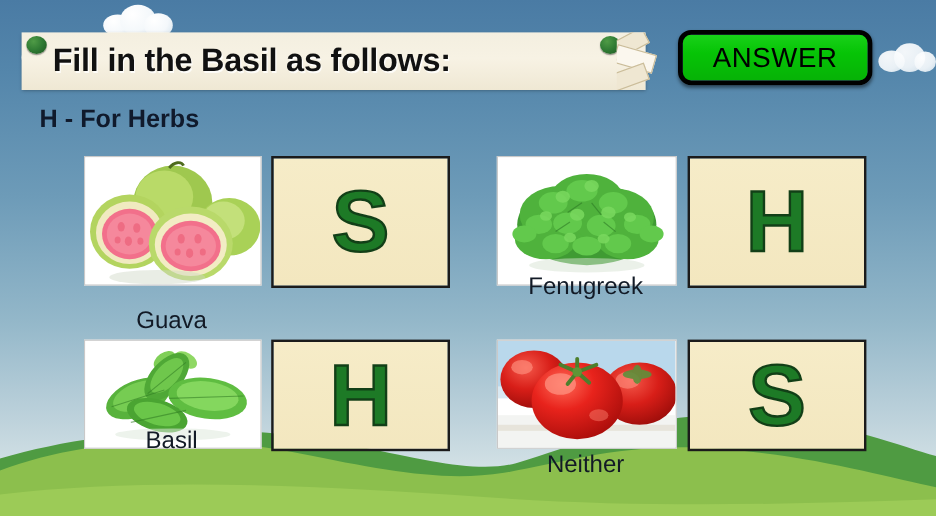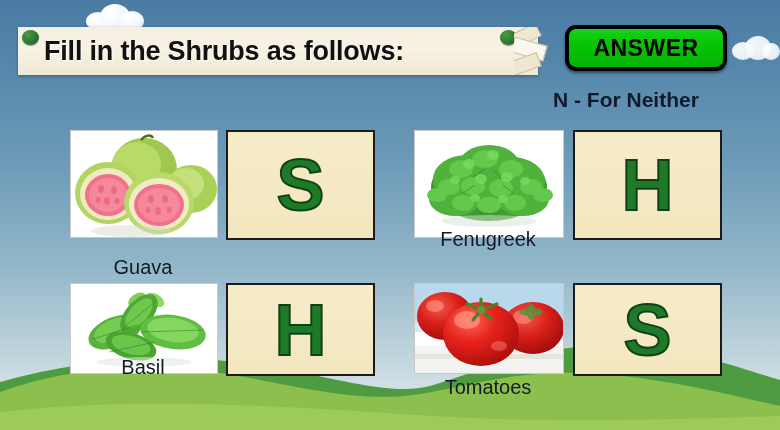--- a/index.html
+++ b/index.html
@@ -63,21 +63,21 @@
   
   #answer-btn{
     position:absolute;left:565px;top:25px;width:154px;height:38px;
     background:linear-gradient(to bottom,#19d119 0%,#06c406 40%,#06b206 100%);
     border:4px solid #000;border-radius:11px;
     display:flex;align-items:center;justify-content:center;
     box-shadow:0 2px 3px rgba(0,0,0,.45);
     cursor:pointer;
   }
   #answer-btn span{
-    font-size:23px;font-weight:bold;color:#000;letter-spacing:.5px;
+    font-size:23px;font-weight:normal;color:#000;letter-spacing:.5px;
   }
 
   
   .legend{
     position:absolute;top:88px;
     font-size:21px;font-weight:bold;color:#101a2c;
     white-space:nowrap;
   }
   .legend.l1{left:33px;}
   .legend.l2{left:299px;}
@@ -133,33 +133,33 @@
   </div>
   <div class="cloud soft" style="left:732px;top:36px;width:48px;height:26px;">
     <b style="left:0;top:6px;width:22px;height:18px;"></b>
     <b style="left:13px;top:0;width:26px;height:24px;"></b>
     <b style="left:30px;top:7px;width:18px;height:17px;"></b>
   </div>
 
   <div id="banner">
     <span class="pin left"></span>
     <span class="pin right"></span>
-    <div id="banner-text">Fill in the Shrubs as follows:</div>
+    <div id="banner-text">Fill in the Basil as follows:</div>
     <div id="scroll-roll">
       <i style="left:-6px;top:2px;width:30px;height:13px;transform:rotate(-28deg);"></i>
       <i style="left:-2px;top:14px;width:32px;height:14px;transform:rotate(16deg);background:#fbf7ee;"></i>
       <i style="left:-6px;top:30px;width:30px;height:13px;transform:rotate(-20deg);"></i>
     </div>
   </div>
 
   <div id="answer-btn">
     <span>ANSWER</span>
   </div>
 
-  <div class="legend l3">N - For Neither</div>
+  <div class="legend l1">H - For Herbs</div>
 
   <div class="photo" style="left:70px;top:130px;width:146px;height:106px;">
     <div class="ill">
       <svg viewBox="0 0 146 106" preserveAspectRatio="none">
         <rect width="146" height="106" fill="#ffffff"></rect>
 
         <ellipse cx="73" cy="38" rx="33" ry="31" fill="#9fc84f"></ellipse>
         <ellipse cx="66" cy="33" rx="24" ry="22" fill="#b9da68"></ellipse>
         <path d="M70,9 C74,4 80,3 82,7" stroke="#4e6b1d" stroke-width="2.4" fill="none"></path>
         <ellipse cx="96" cy="52" rx="4" ry="3" fill="#6d8a2c" opacity=".7"></ellipse>
@@ -335,19 +335,19 @@
           <path d="M66,26 L52,20"></path>
           <path d="M66,26 L82,20"></path>
           <path d="M66,26 L58,36"></path>
           <path d="M66,26 L76,35"></path>
           <path d="M66,26 L66,15"></path>
         </g>
         <circle cx="66" cy="26" r="4" fill="#5f9636"></circle>
       </svg>
     </div>
   </div>
-  <div class="caption" style="left:414px;top:376px;width:148px;">Tomatoes</div>
+  <div class="caption" style="left:414px;top:376px;width:148px;">Neither</div>
 
   <div class="answerbox" style="left:573px;top:283px;width:145px;height:89px;">
     <div class="letter">S</div>
   </div>
 
 </div>
 
 </body></html>

